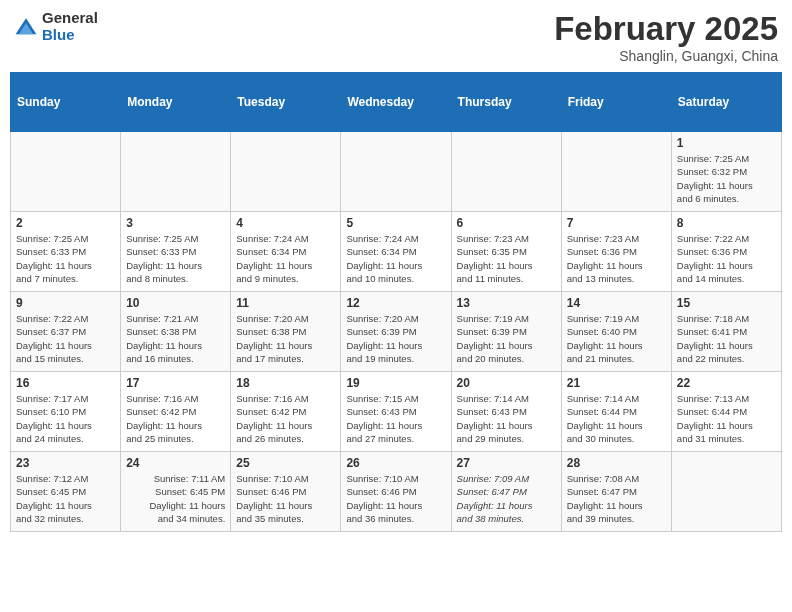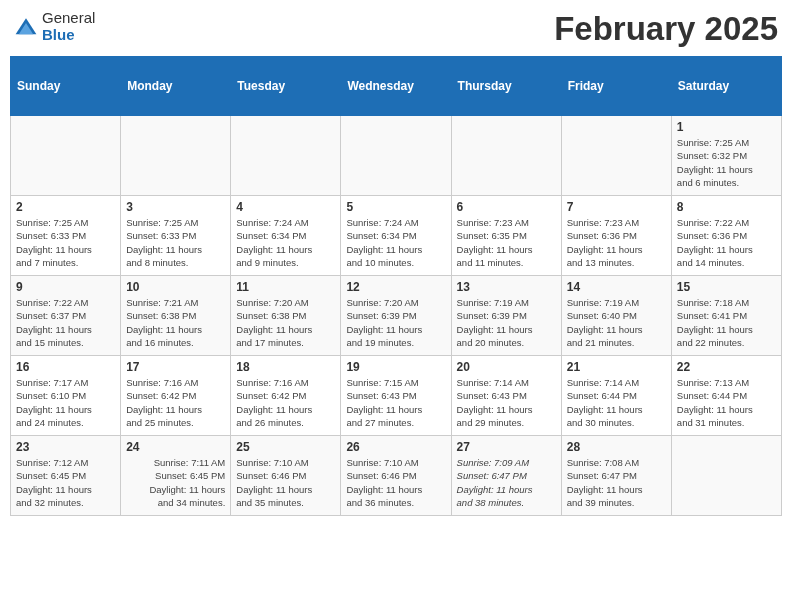--- a/index.html
+++ b/index.html
@@ -27,21 +27,21 @@
       align-items: center;
       gap: 4px;
     }
     .logo-text {
       display: flex;
       flex-direction: column;
       line-height: 1.1;
     }
     .logo-general {
       font-size: 15px;
-      font-weight: normal;
+      font-weight: bold;
       color: #333;
     }
     .logo-blue {
       font-size: 15px;
       font-weight: bold;
       color: #1e6eb5;
     }
     .logo-icon {
       width: 24px;
       height: 24px;
@@ -116,20 +116,21 @@
         <polygon points="15,4 28,24 2,24" fill="#1e6eb5"></polygon>
         <polygon points="15,10 24,24 6,24" fill="#5ba3e0"></polygon>
       </svg>
       <div class="logo-text">
         <span class="logo-general">General</span>
         <span class="logo-blue">Blue</span>
       </div>
     </div>
     <div class="title-area">
       <div class="month-title">February 2025</div>
+      <div class="location">Shanglin, Guangxi, China</div>
     </div>
   </div>
 
   <table class="calendar">
     <thead>
       <tr>
         <th>Sunday</th>
         <th>Monday</th>
         <th>Tuesday</th>
         <th>Wednesday</th>

